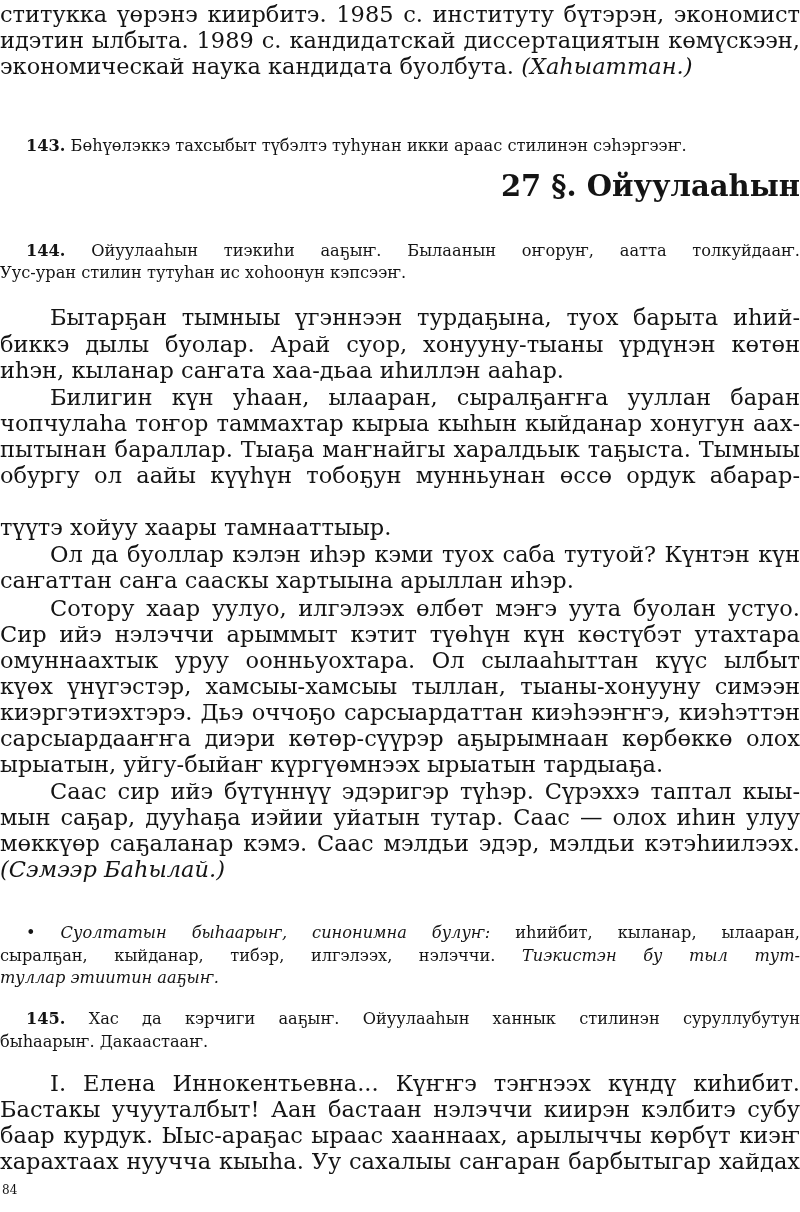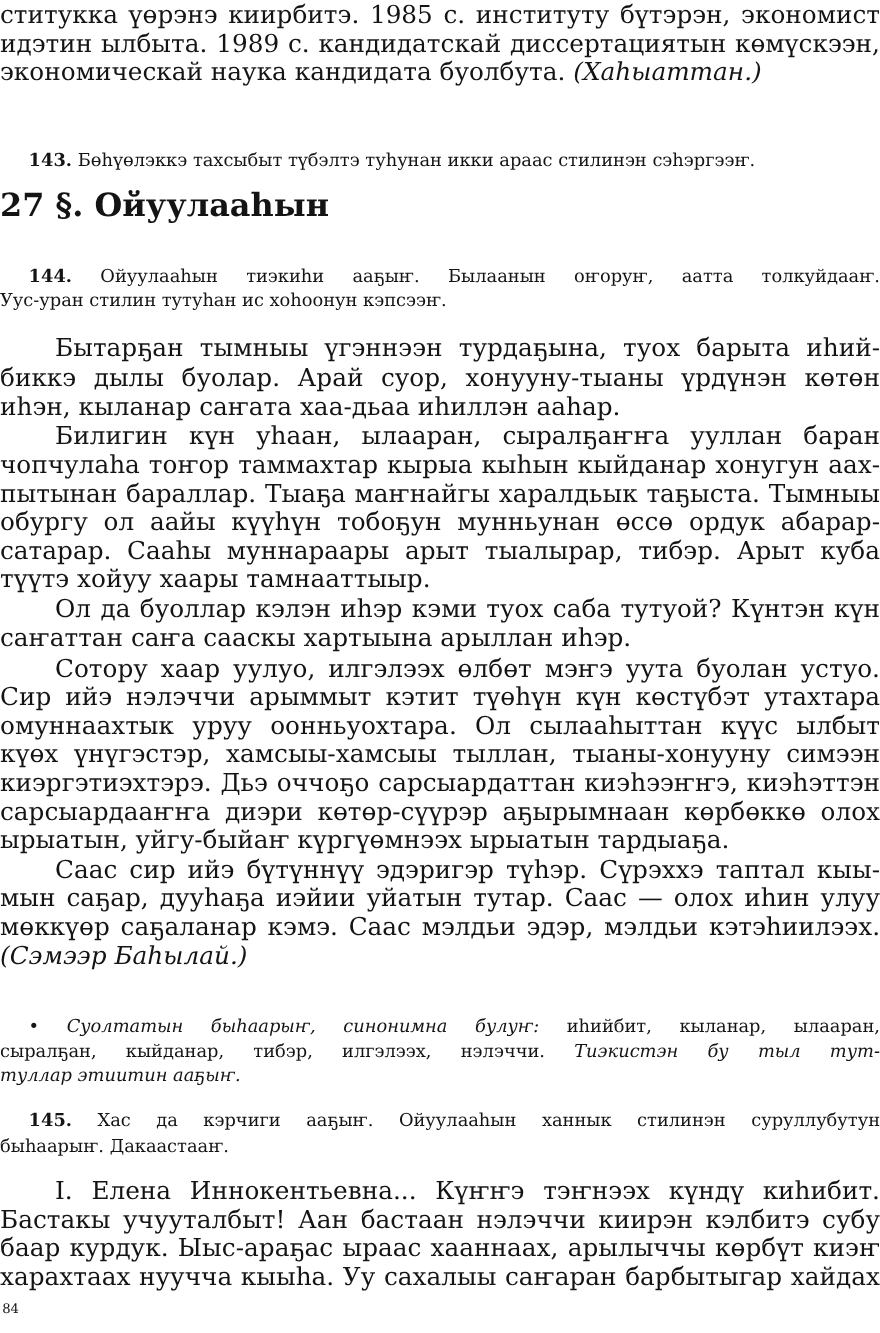--- a/index.html
+++ b/index.html
@@ -7,21 +7,21 @@
   .page { position: absolute; left: 0; top: 0; width: 800px; height: 1212px; }
   .ln { position: absolute; left: 0; width: 800px; white-space: nowrap; font-family: "DejaVu Serif", "Liberation Serif", serif; }
   .body { font-size: 22.5px; height: 28px; line-height: 28px; text-align: justify; text-align-last: justify; }
   .body.last { text-align-last: left; }
   .small { font-size: 16.2px; height: 22px; line-height: 22px; text-align: justify; text-align-last: justify; }
   .small.last { text-align-last: left; }
   .indent { padding-left: 50px; box-sizing: border-box; }
   .indent-s { padding-left: 26px; box-sizing: border-box; }
   .num { font-weight: bold; }
   .it { font-style: italic; }
-  .heading { position: absolute; top: 166px; left: 0; width: 800px; text-align: left; font-family: "DejaVu Serif", "Liberation Serif", serif; font-weight: bold; font-size: 29px; line-height: 40px; }
+  .heading { position: absolute; top: 166px; left: 0; width: 800px; text-align: right; font-family: "DejaVu Serif", "Liberation Serif", serif; font-weight: bold; font-size: 29px; line-height: 40px; }
   .pagenum { position: absolute; left: 2px; top: 1177px; font-family: "DejaVu Serif", "Liberation Serif", serif; font-size: 12px; line-height: 26px; }
 </style>
 </head>
 <body>
 
 <div class="page">
 
   <div class="ln body" style="top: 0px; white-space: normal;"><span>ститукка үөрэнэ киирбитэ. 1985 с. институту бүтэрэн, экономист</span></div>
   <div class="ln body" style="top: 26px; white-space: normal;"><span>идэтин ылбыта. 1989 с. кандидатскай диссертациятын көмүскээн,</span></div>
   <div class="ln body last" style="top: 52px; white-space: normal;"><span>экономическай наука кандидата буолбута.</span> <span class="it">(Хаһыаттан.)</span></div>
@@ -34,21 +34,20 @@
   <div class="ln small last" style="top: 262px; white-space: normal;"><span>Уус-уран стилин тутуһан ис хоһоонун кэпсээҥ.</span></div>
 
   <div class="ln body indent" style="top: 303px; white-space: normal;"><span>Бытарҕан тымныы үгэннээн турдаҕына, туох барыта иһий-</span></div>
   <div class="ln body" style="top: 330px; white-space: normal;"><span>биккэ дылы буолар. Арай суор, хонууну-тыаны үрдүнэн көтөн</span></div>
   <div class="ln body last" style="top: 356px; white-space: normal;"><span>иһэн, кыланар саҥата хаа-дьаа иһиллэн ааһар.</span></div>
 
   <div class="ln body indent" style="top: 383px; white-space: normal;"><span>Билигин күн уһаан, ылааран, сыралҕаҥҥа ууллан баран</span></div>
   <div class="ln body" style="top: 409px; white-space: normal;"><span>чопчулаһа тоҥор таммахтар кырыа кыһын кыйданар хонугун аах-</span></div>
   <div class="ln body" style="top: 435px; white-space: normal;"><span>пытынан бараллар. Тыаҕа маҥнайгы харалдьык таҕыста. Тымныы</span></div>
   <div class="ln body" style="top: 461px; white-space: normal;"><span>обургу ол аайы күүһүн тобоҕун мунньунан өссө ордук абарар-</span></div>
-  <div class="ln body" style="top: 487px; white-space: normal;"><span>сатарар. Сааһы муннарaары арыт тыалырар, тибэр. Арыт куба</span></div>
   <div class="ln body last" style="top: 513px; white-space: normal;"><span>түүтэ хойуу хаары тамнааттыыр.</span></div>
 
   <div class="ln body indent" style="top: 540px; white-space: normal;"><span>Ол да буоллар кэлэн иһэр кэми туох саба тутуой? Күнтэн күн</span></div>
   <div class="ln body last" style="top: 566px; white-space: normal;"><span>саҥаттан саҥа сааскы хартыына арыллан иһэр.</span></div>
 
   <div class="ln body indent" style="top: 594px; white-space: normal;"><span>Сотору хаар уулуо, илгэлээх өлбөт мэҥэ уута буолан устуо.</span></div>
   <div class="ln body" style="top: 620px; white-space: normal;"><span>Сир ийэ нэлэччи арыммыт кэтит түөһүн күн көстүбэт утахтара</span></div>
   <div class="ln body" style="top: 646px; white-space: normal;"><span>омуннаахтык уруу оонньуохтара. Ол сылааһыттан күүс ылбыт</span></div>
   <div class="ln body" style="top: 672px; white-space: normal;"><span>күөх үнүгэстэр, хамсыы-хамсыы тыллан, тыаны-хонууну симээн</span></div>
   <div class="ln body" style="top: 698px; white-space: normal;"><span>киэргэтиэхтэрэ. Дьэ оччоҕо сарсыардаттан киэһээҥҥэ, киэһэттэн</span></div>

